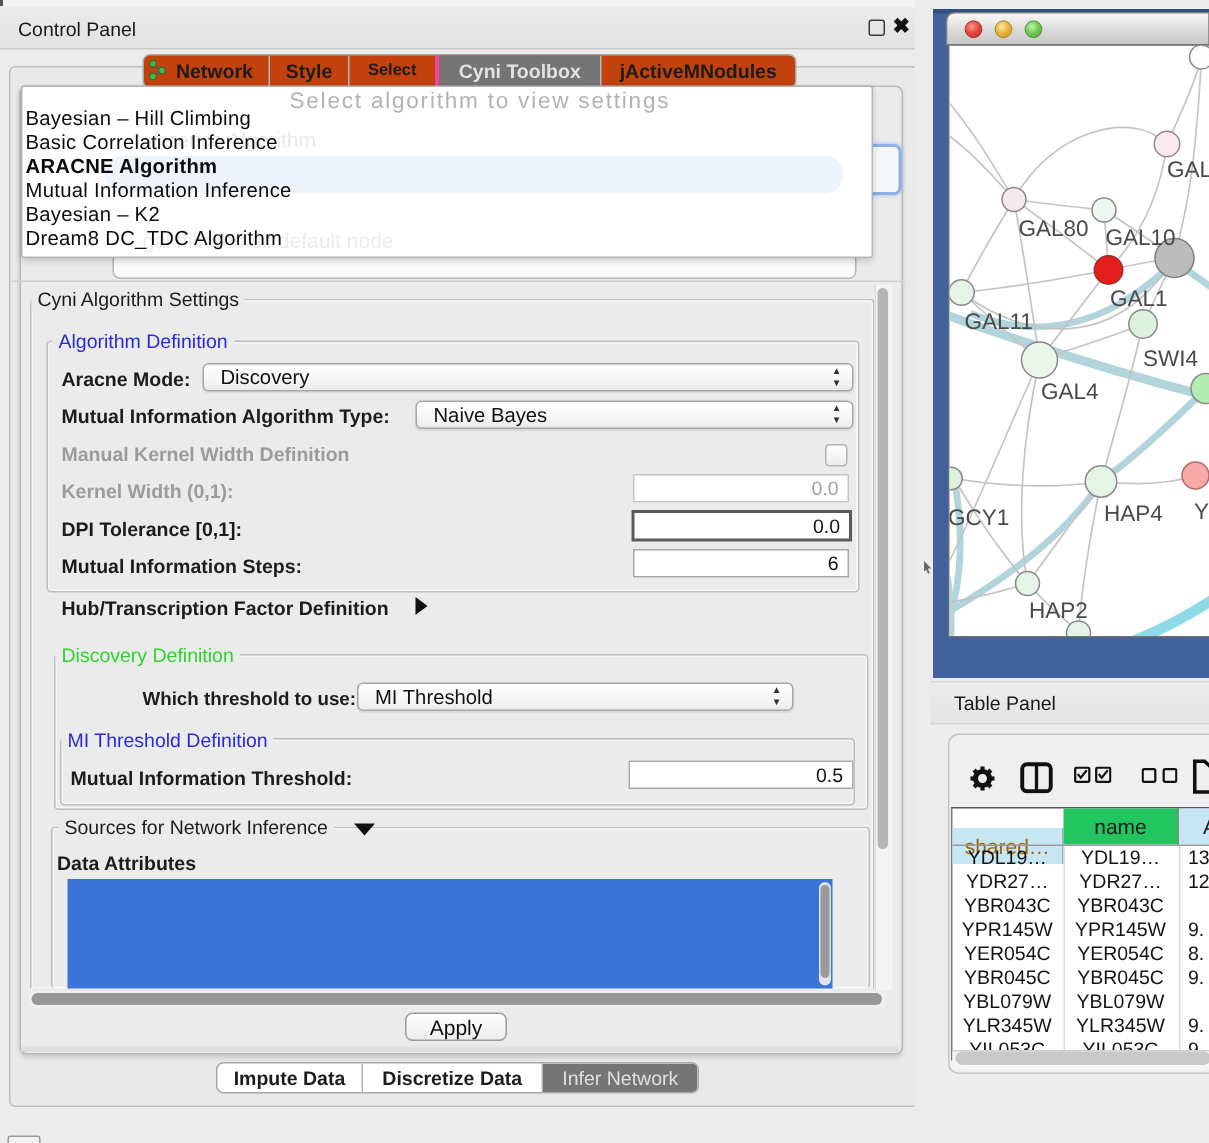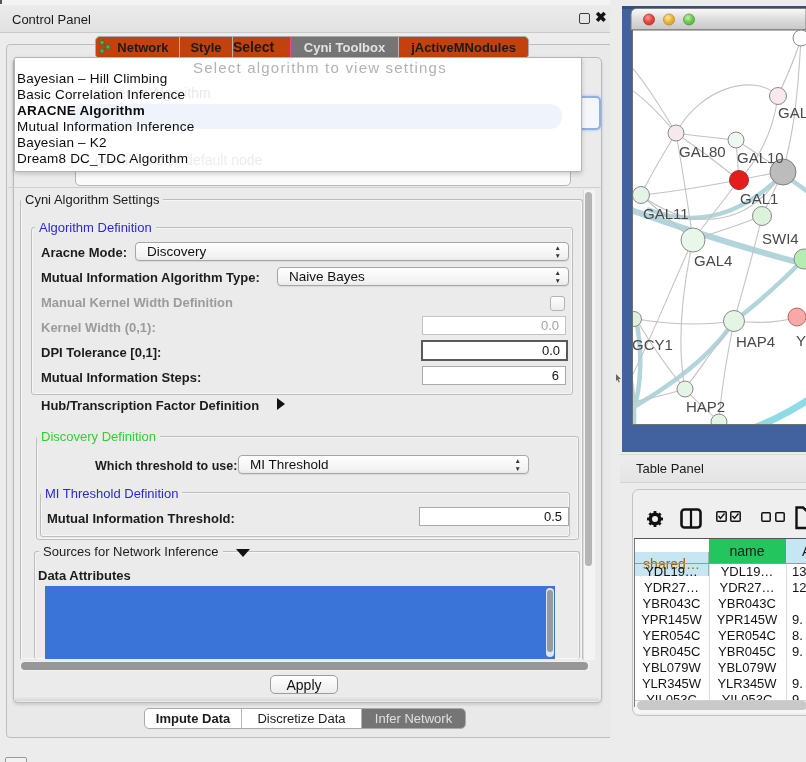--- a/index.html
+++ b/index.html
@@ -32,21 +32,21 @@
   <div class="ab" style="left:579px;top:13px;width:9px;height:9px;border:1px solid #3a3a3a;border-radius:2px;"></div>
   <div class="ab" style="left:595px;top:9px;font-size:14px;font-weight:bold;color:#111;">✖</div>
 
   <div class="ab" style="left:6px;top:44px;width:605px;height:692px;border:1px solid #bdbdbd;border-radius:4px;background:#e9e9e9;"></div>
 
   <div class="ab" style="left:13px;top:57px;width:587px;height:644px;border:1px solid #b9b9b9;border-radius:5px;background:#ebebeb;box-shadow:0 2px 3px rgba(0,0,0,0.12);"></div>
 
   <div class="ab" style="left:95px;top:36px;height:21px;border:1px solid #a9a9a9;border-radius:5px;background:#c2410c;overflow:hidden;display:flex;">
     <div style="width:83px;border-right:1px solid #b5b5b5;text-align:center;font-size:13px;font-weight:bold;color:#1c1c1c;line-height:21px;">&nbsp;&nbsp;&nbsp;Network</div>
     <div style="width:52px;border-right:1px solid #b5b5b5;text-align:center;font-size:13px;font-weight:bold;color:#1c1c1c;line-height:21px;">Style</div>
-    <div style="width:57px;border-right:1px solid #ec4899;font-size:14px;font-weight:bold;color:#1c1c1c;line-height:21px;">Select</div>
+    <div style="width:57px;border-right:3px solid #ec4899;text-align:center;font-size:11px;font-weight:bold;color:#1c1c1c;line-height:21px;">Select</div>
     <div style="width:107px;border-right:1px solid #b5b5b5;text-align:center;font-size:13px;font-weight:bold;color:#e3e3e3;line-height:21px;background:#757575;">Cyni Toolbox</div>
     <div style="width:129px;text-align:center;font-size:13px;font-weight:bold;color:#1c1c1c;line-height:21px;">jActiveMNodules</div>
   </div>
 
   <svg class="ab" style="left:99px;top:40px;" width="12" height="14" viewBox="0 0 12 14">
     <line x1="3" y1="3" x2="8" y2="7" stroke="#555" stroke-width="1"></line>
     <line x1="3" y1="11" x2="8" y2="7" stroke="#555" stroke-width="1"></line>
     <circle cx="3" cy="2.5" r="2.2" fill="#4caf50" stroke="#2d7031" stroke-width="0.8"></circle>
     <circle cx="3" cy="11" r="2.2" fill="#4caf50" stroke="#2d7031" stroke-width="0.8"></circle>
     <circle cx="9" cy="7" r="2.2" fill="#4caf50" stroke="#2d7031" stroke-width="0.8"></circle>
@@ -116,21 +116,21 @@
 
   <div class="ab" style="left:20px;top:661px;width:570px;height:10px;background:#f0f0f0;"></div>
   <div class="ab" style="left:21px;top:662px;width:567px;height:8px;background:#979797;border-radius:4px;"></div>
 
   <div class="ab" style="left:270px;top:675px;width:66px;height:17px;border:1px solid #9c9c9c;border-radius:5px;background:linear-gradient(#ffffff,#ededed);text-align:center;font-size:14px;color:#111;line-height:18px;">Apply</div>
 
   <div class="ab" style="left:14px;top:697px;width:585px;height:4px;background:linear-gradient(#e9e9e9,#d6d6d6);"></div>
 
   <div class="ab" style="left:144px;top:708px;height:19px;border:1px solid #a9a9a9;border-radius:5px;background:#fff;overflow:hidden;display:flex;">
     <div style="width:96px;border-right:1px solid #b5b5b5;text-align:center;font-size:13px;font-weight:bold;color:#1c1c1c;line-height:19px;">Impute Data</div>
-    <div style="width:119px;border-right:1px solid #b5b5b5;text-align:center;font-size:13px;font-weight:normal;color:#1c1c1c;line-height:19px;">Discretize Data</div>
+    <div style="width:119px;border-right:1px solid #b5b5b5;text-align:center;font-size:13px;font-weight:bold;color:#1c1c1c;line-height:19px;">Discretize Data</div>
     <div style="width:103px;text-align:center;font-size:13px;color:#e0e0e0;line-height:19px;background:#757575;">Infer Network</div>
   </div>
 
   <div class="ab" style="left:5px;top:757px;width:20px;height:10px;border:1px solid #9a9a9a;border-radius:2px;background:#f2f2f2;"></div>
 
   <div id="dropdown">
     <div class="ab" style="left:14px;top:57px;width:566px;height:113px;background:#fff;border:1px solid #b5b5b5;border-radius:2px;box-shadow:0 2px 5px rgba(0,0,0,0.18);"></div>
 
     <div class="ab" style="left:70px;top:104px;width:492px;height:25px;background:rgba(110,150,220,0.11);border-radius:12px;"></div>
     <div class="ab" style="left:90px;top:85px;font-size:14px;color:rgba(120,130,150,0.18);">Inference Algorithm</div>

